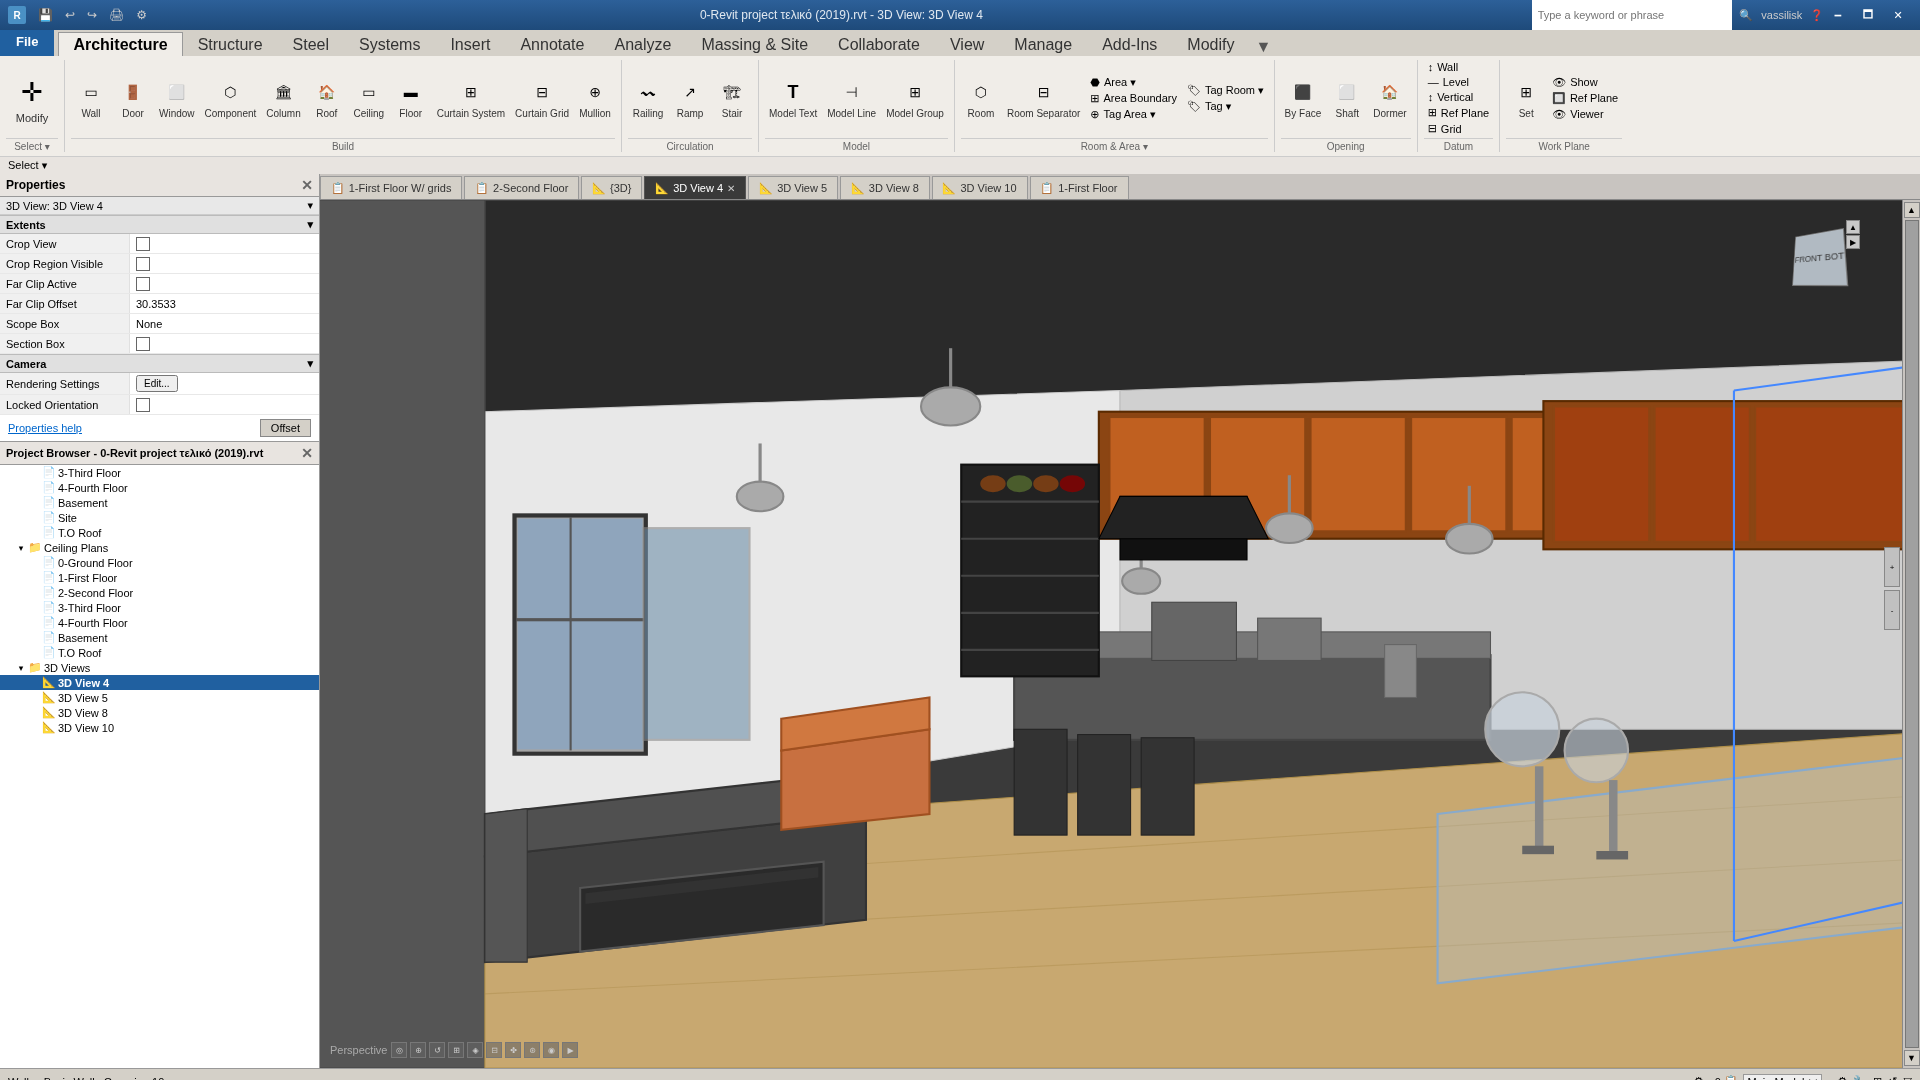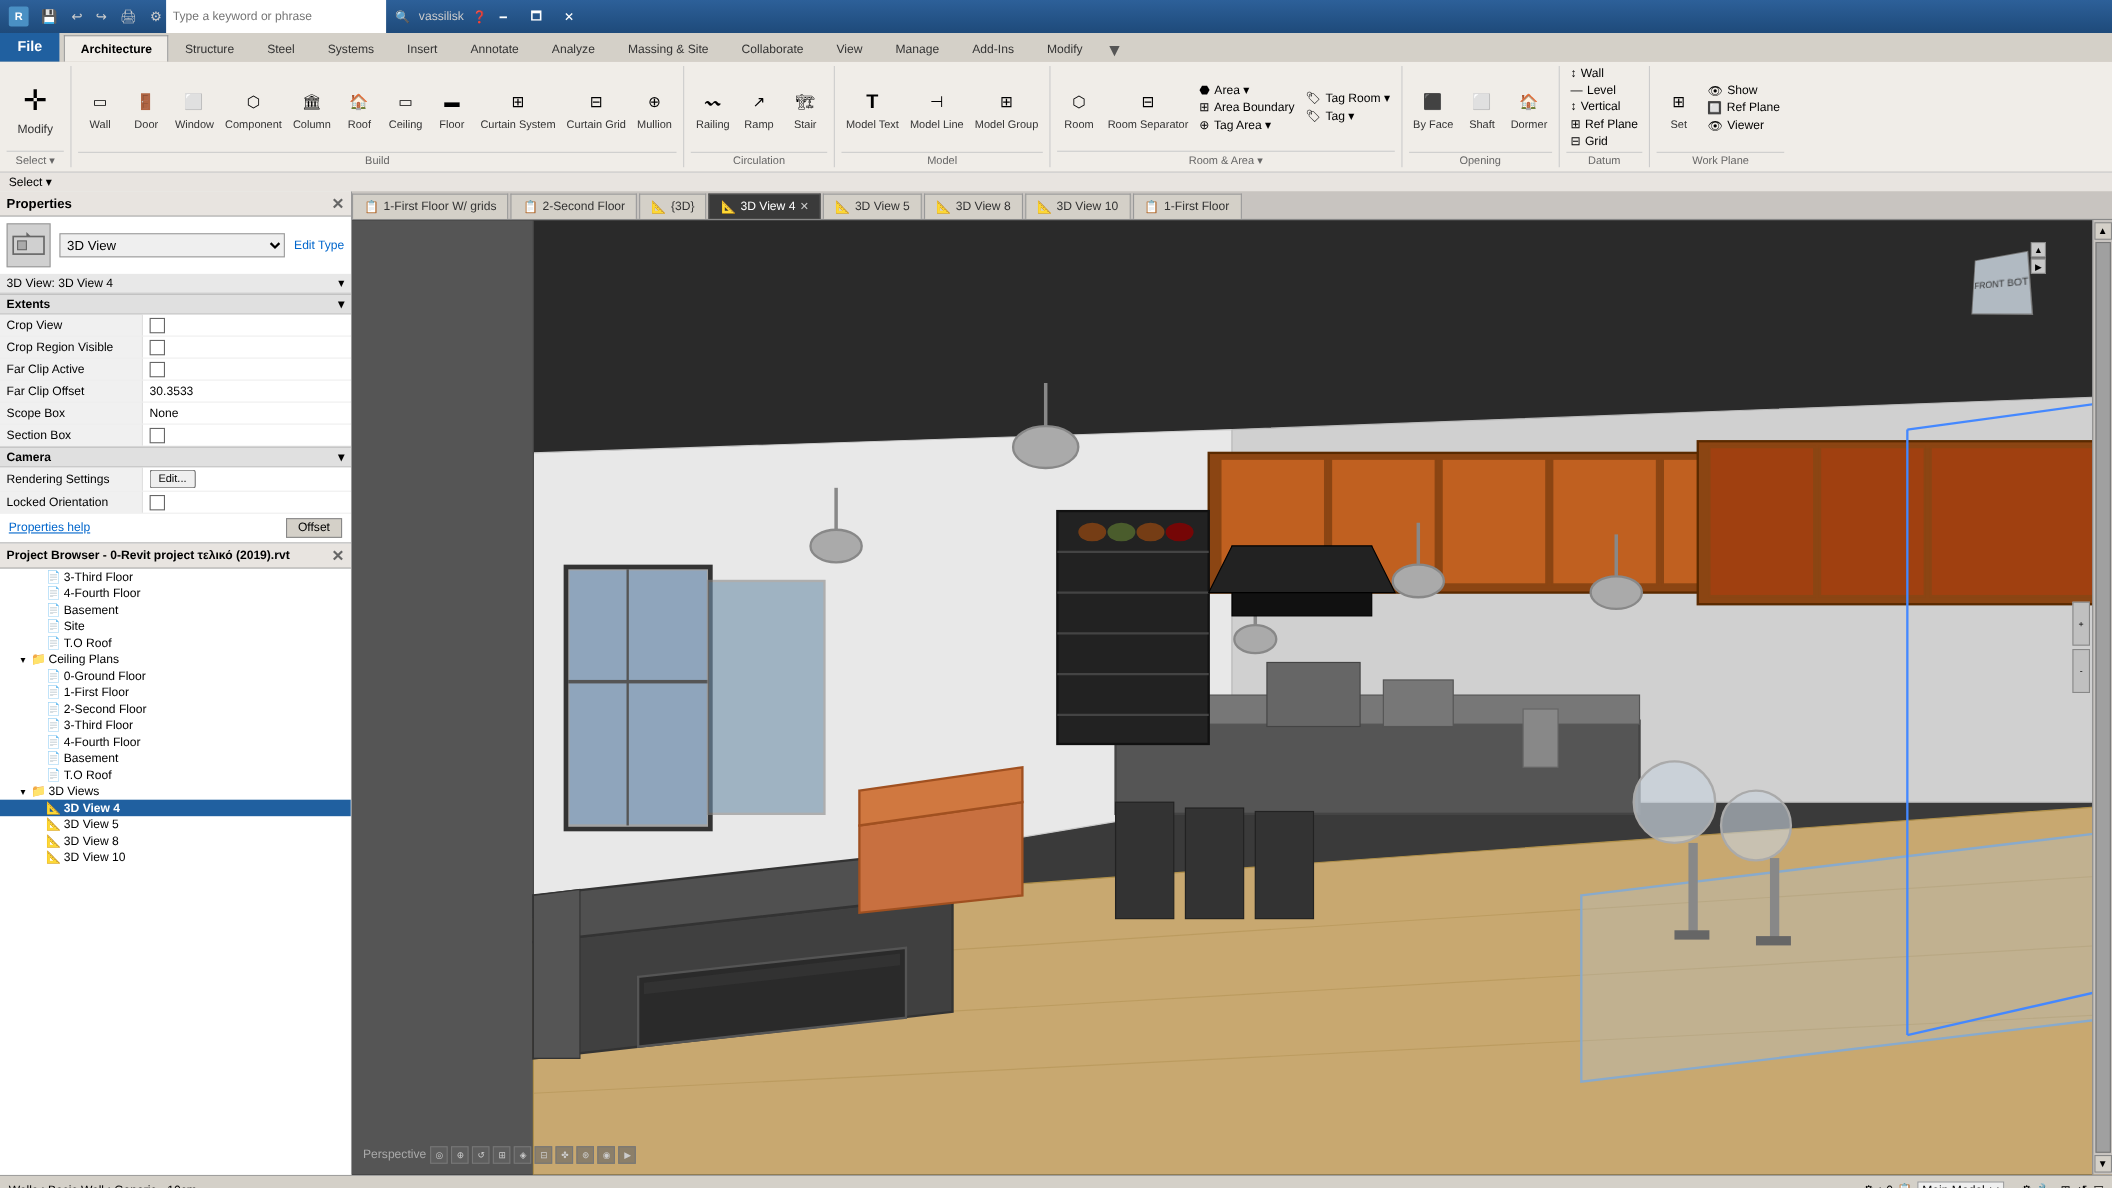--- a/index.html
+++ b/index.html
@@ -67,21 +67,21 @@
     }
     #ribbon-tabs {
       display: flex;
       background: #d4d0c8;
       height: 26px;
       align-items: flex-end;
     }
     .ribbon-tab {
       padding: 4px 14px;
       cursor: pointer;
-      font-size: 11px;
+      font-size: 16px;
       color: #333;
       border: 1px solid transparent;
       border-bottom: none;
       height: 24px;
       display: flex;
       align-items: center;
     }
     .ribbon-tab.active {
       background: #f0ede8;
       border-color: #999;
@@ -513,20 +513,21 @@
   <div class="title-left">
     <div class="app-icon">R</div>
     <div class="quick-access">
       <span class="qa-btn">💾</span>
       <span class="qa-btn">↩</span>
       <span class="qa-btn">↪</span>
       <span class="qa-btn">🖨</span>
       <span class="qa-btn">⚙</span>
     </div>
   </div>
+  <div class="title-text">0-Revit project τελικό (2019).rvt - 3D View: 3D View 4</div>
   <div style="display:flex;align-items:center;gap:8px;">
     <input class="search-box" placeholder="Type a keyword or phrase" style="">
     <span style="color:#ccc;font-size:11px;">🔍</span>
     <span style="color:#ccc;font-size:11px;">vassilisk</span>
     <span style="color:#ccc;font-size:11px;">❓</span>
   </div>
   <div class="window-controls">
     <button class="win-btn">🗕</button>
     <button class="win-btn">🗖</button>
     <button class="win-btn close">✕</button>
@@ -767,33 +768,20 @@
 
 <div id="main-layout">
 
   <div id="left-panel">
 
     <div id="properties-panel">
       <div class="panel-header">
         <span>Properties</span>
         <span class="panel-close">✕</span>
       </div>
-      <div class="prop-type-row">
-        <div class="prop-type-icon">
-          <svg width="32" height="32" viewBox="0 0 32 32">
-            <rect x="2" y="8" width="28" height="16" fill="none" stroke="#666" stroke-width="1.5"></rect>
-            <rect x="6" y="12" width="8" height="8" fill="#aaa" stroke="#666" stroke-width="1"></rect>
-            <polygon points="14,4 18,8 14,8" fill="#666"></polygon>
-          </svg>
-        </div>
-        <select class="prop-type-select">
-          <option>3D View</option>
-        </select>
-        <span style="font-size:11px;cursor:pointer;color:#0066cc;">Edit Type</span>
-      </div>
       <div class="prop-view-label" style="display:flex;align-items:center;justify-content:space-between;cursor:pointer;border-bottom:1px solid #ccc;">
         <span>3D View: 3D View 4</span>
         <span>▾</span>
       </div>
 
       <div class="prop-section-header">
         <span>Extents</span>
         <span>▾</span>
       </div>
       <div class="prop-row">

